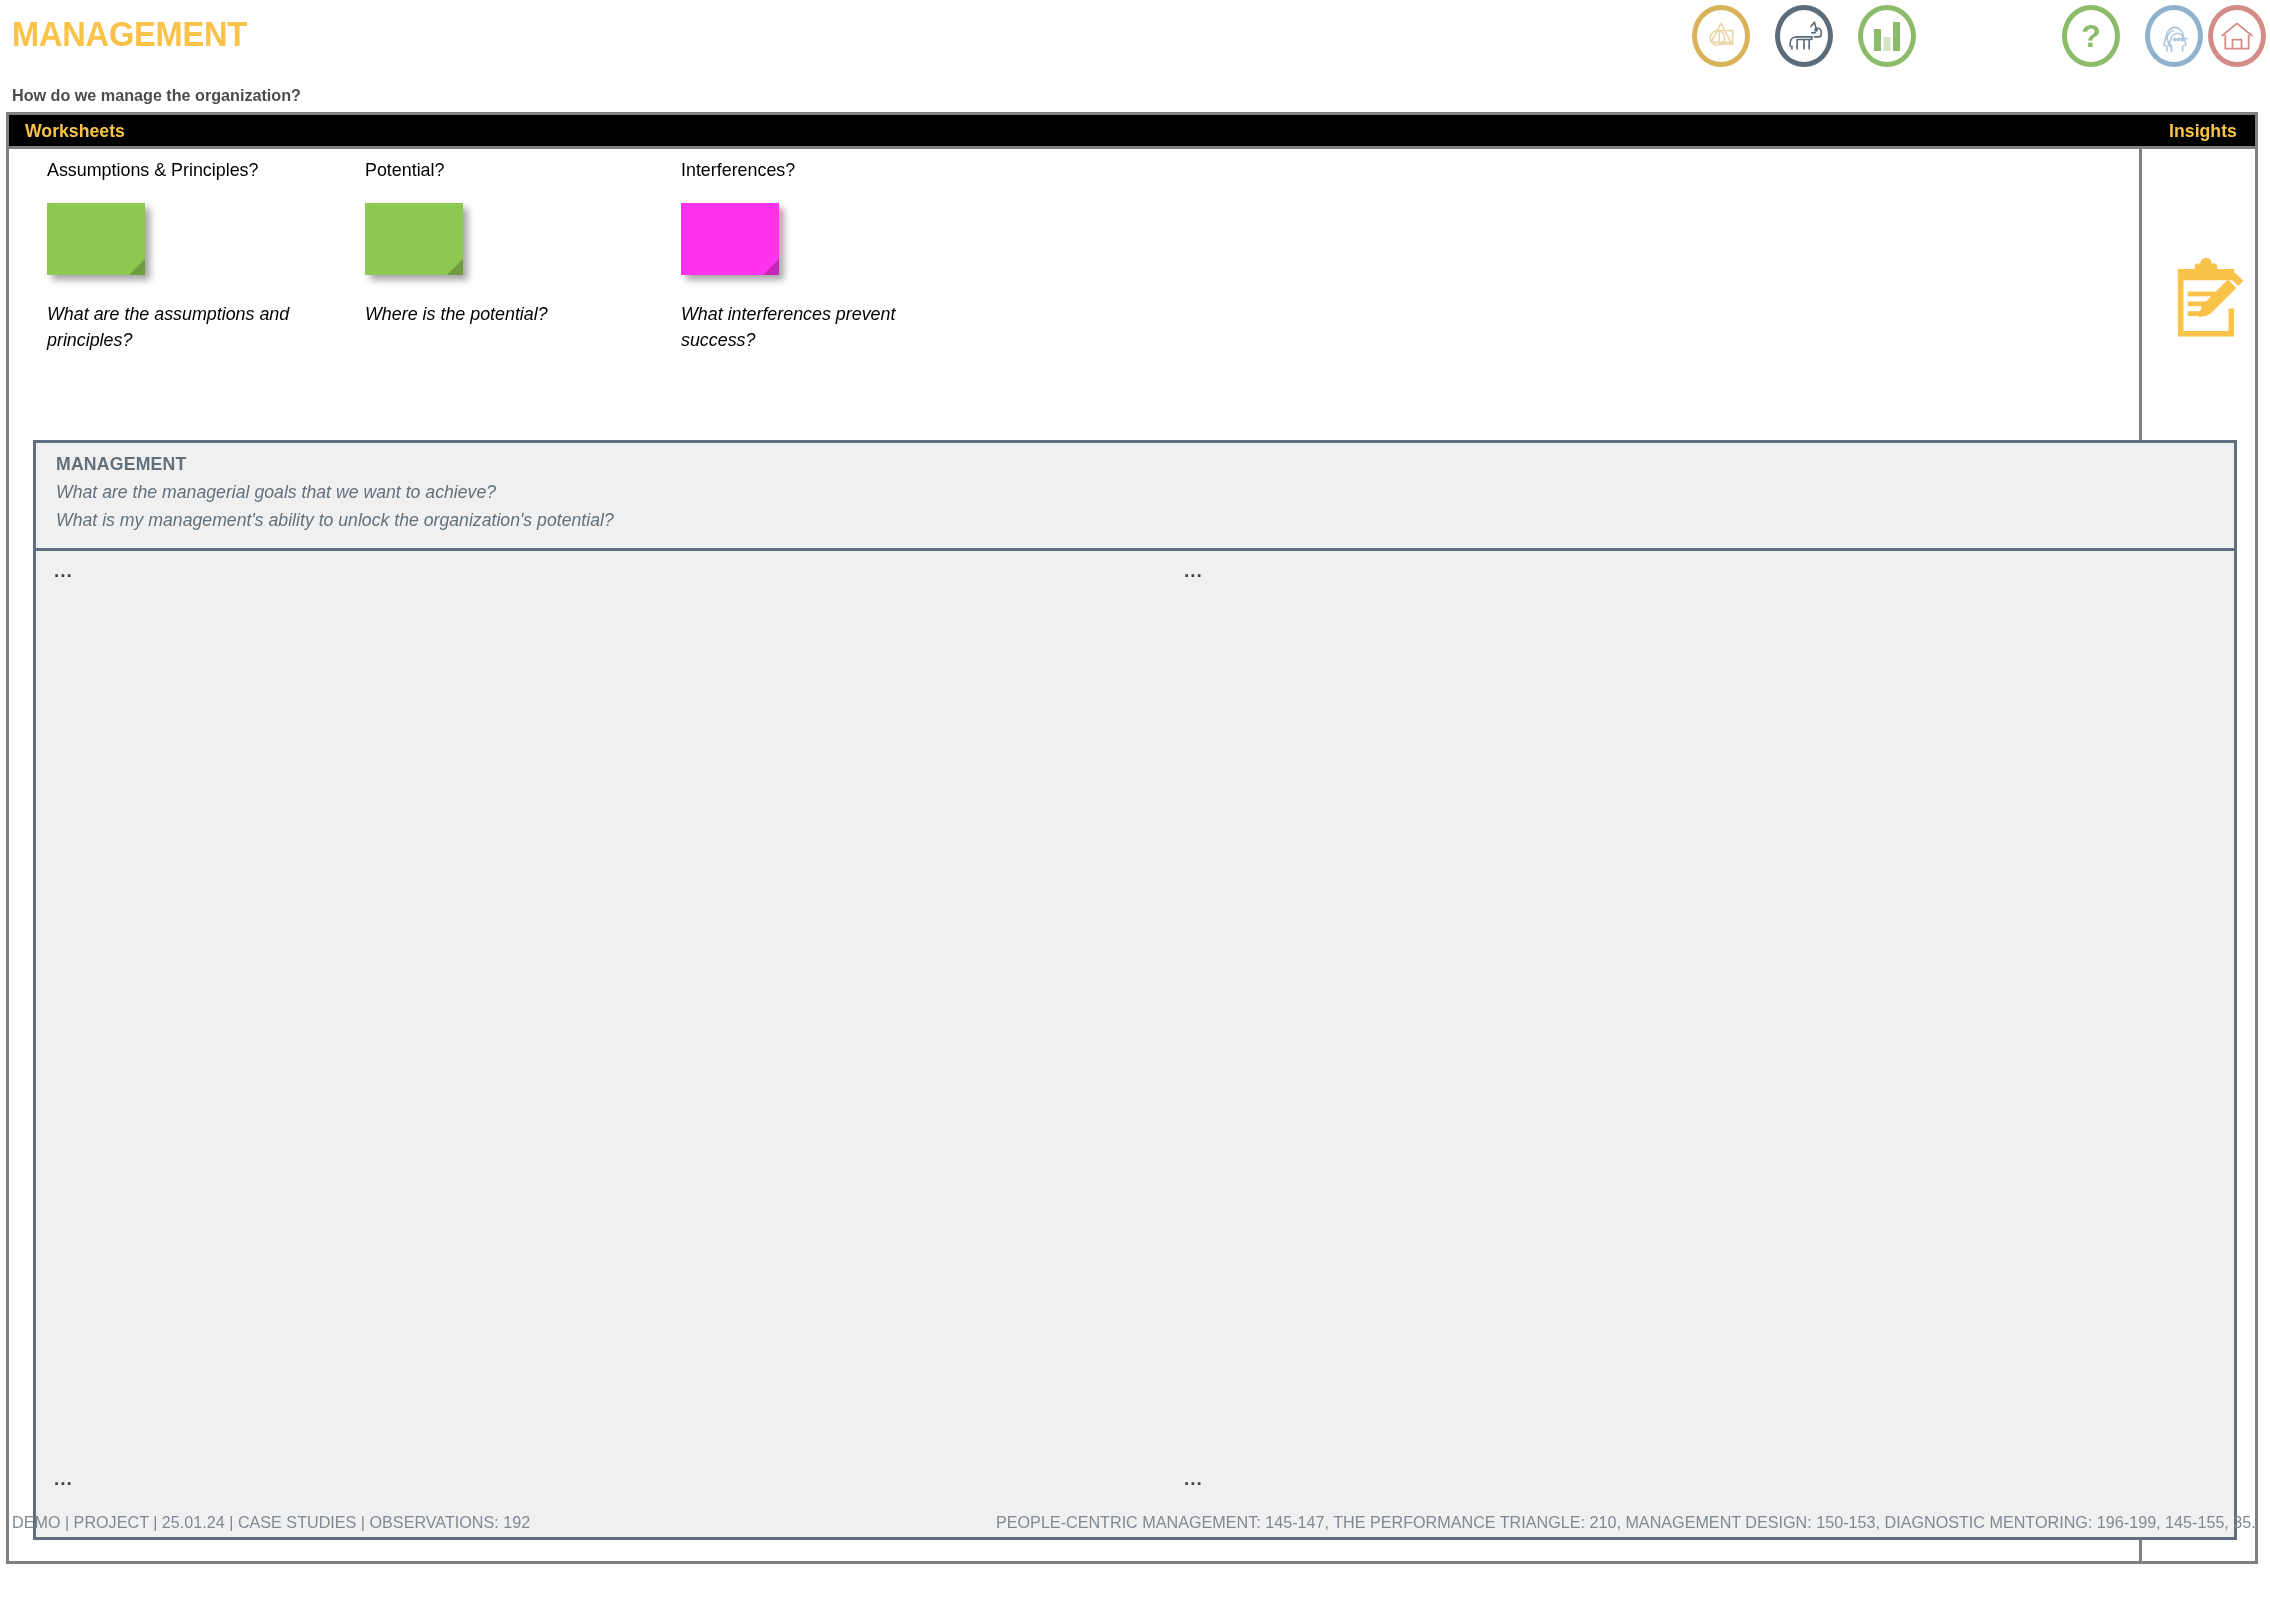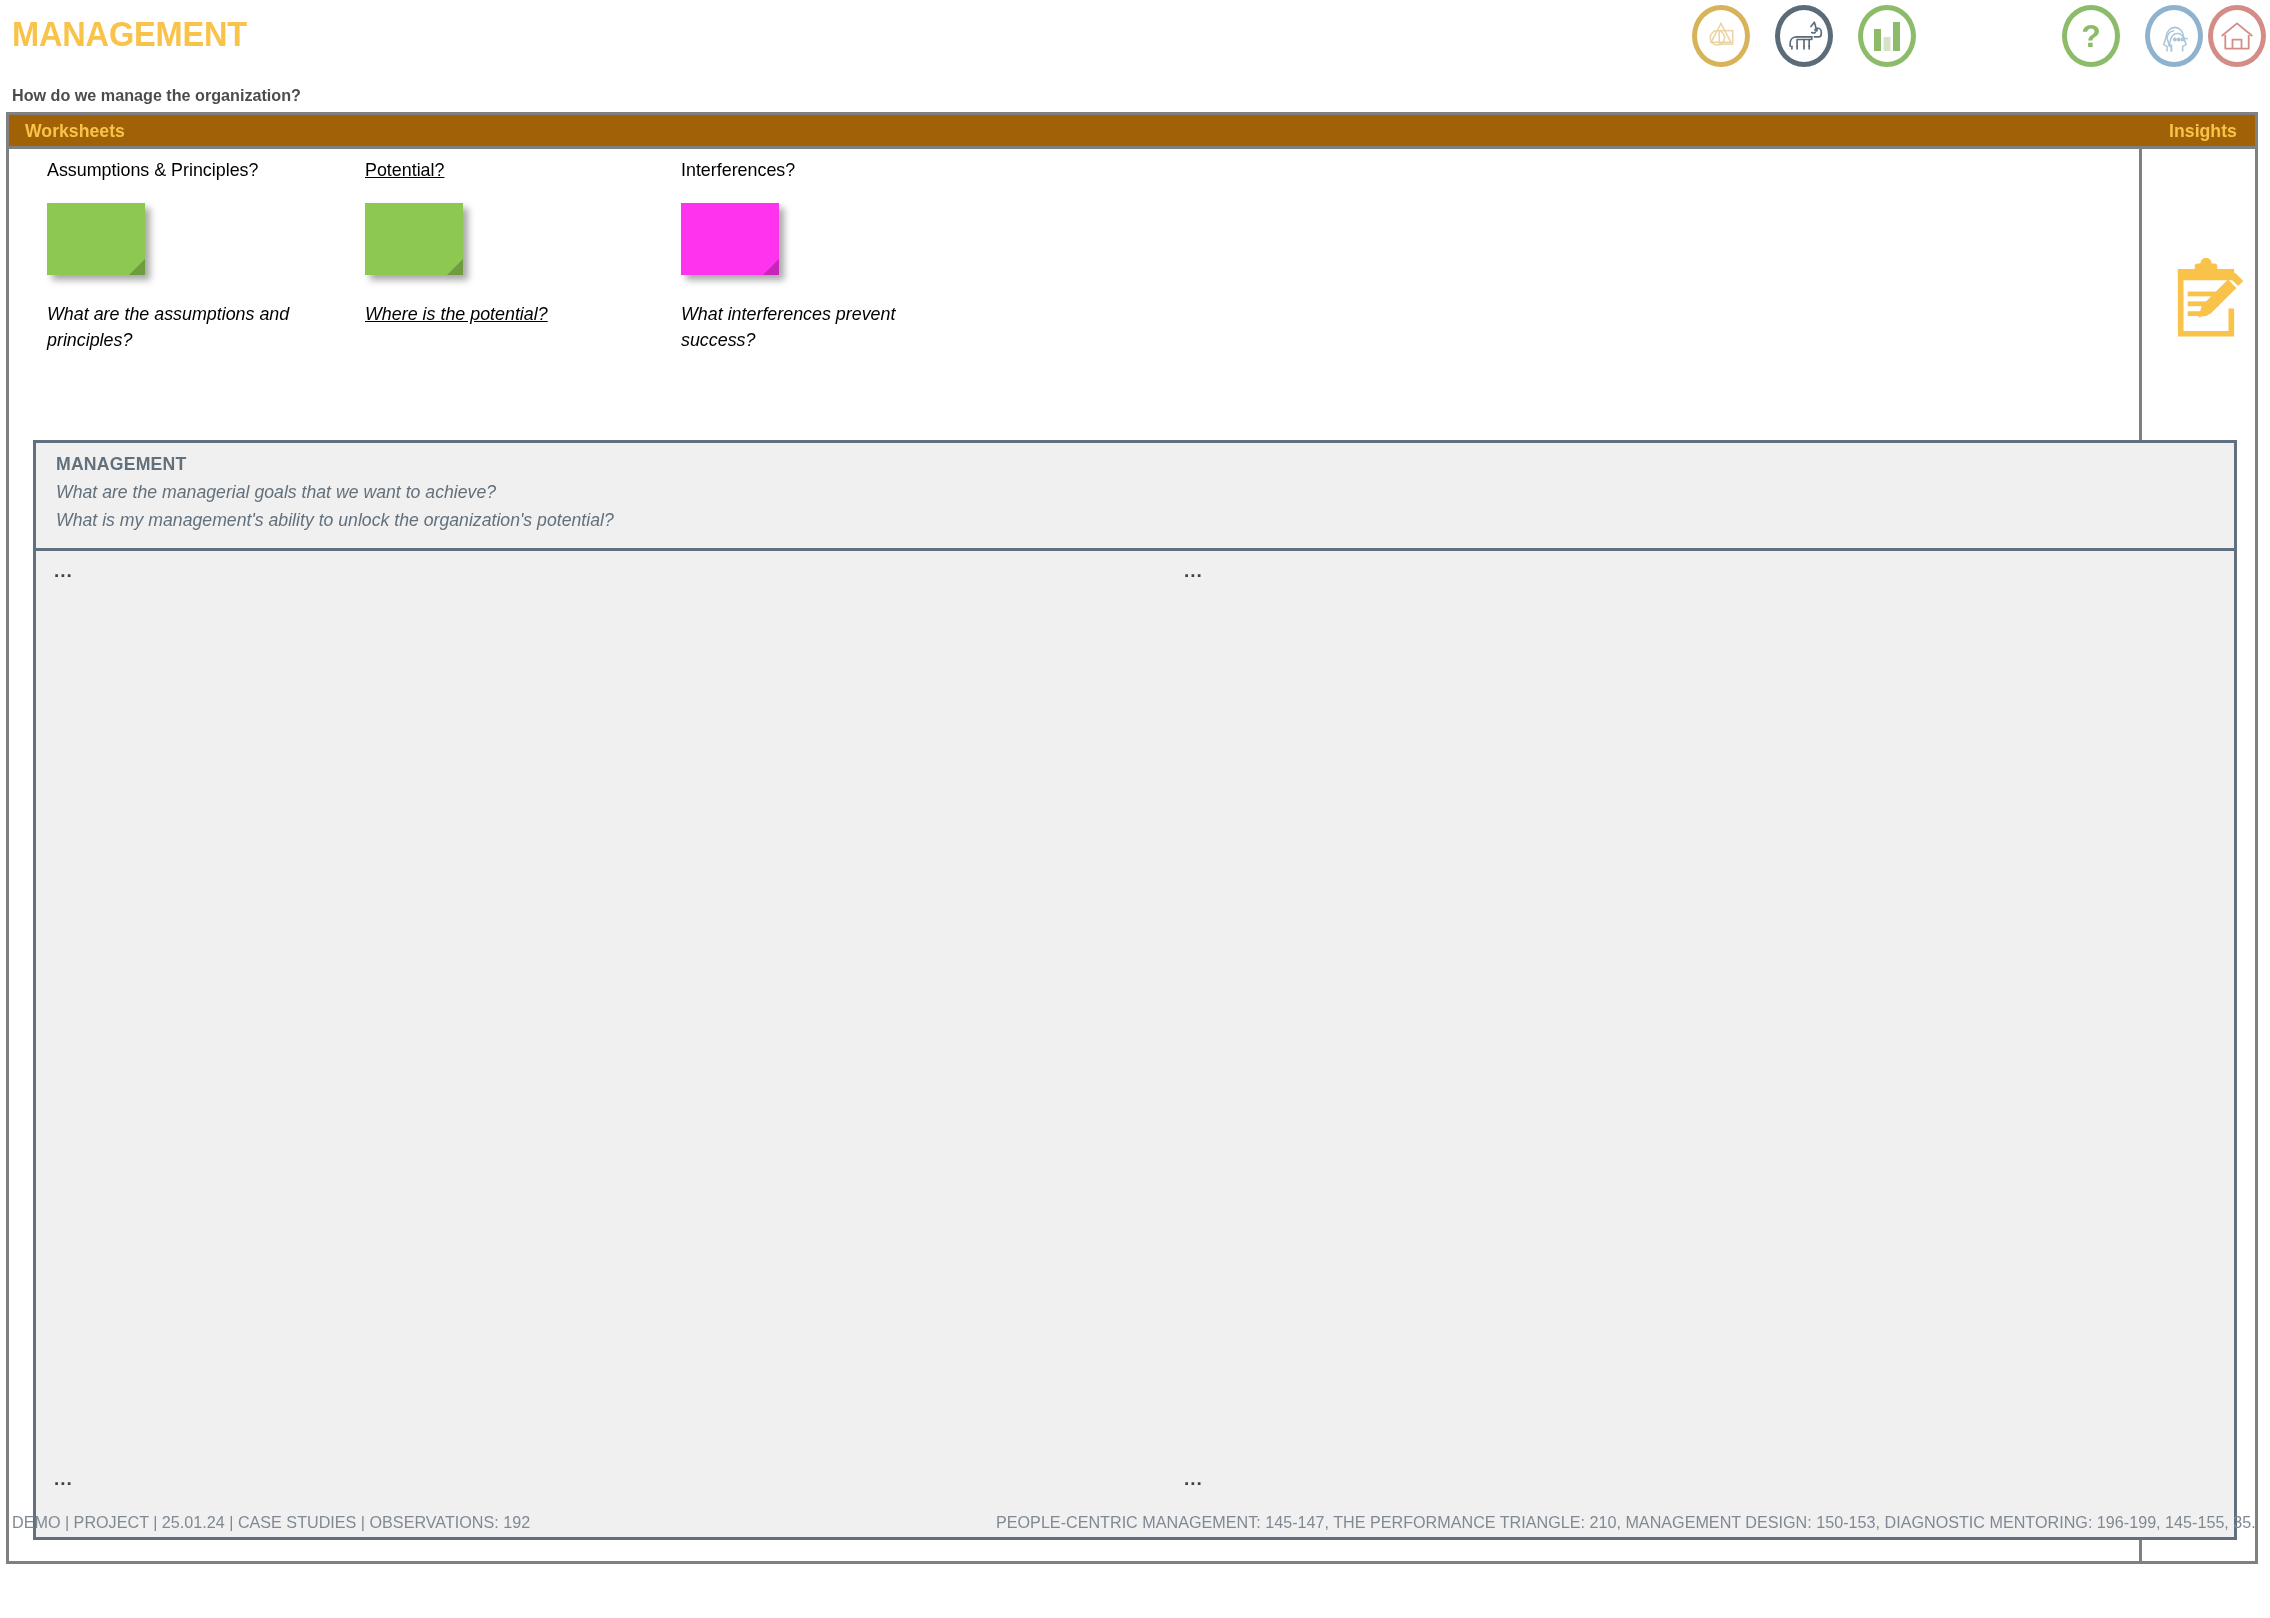--- a/index.html
+++ b/index.html
@@ -75,21 +75,21 @@
     box-sizing: border-box;
     background: #ffffff;
   }
 
   
   .bar {
     position: absolute;
     left: 0; top: 0;
     width: 100%;
     height: 34px;
-    background: #a16207;
+    background: #000000;
     border-bottom: 3px solid #808080;
     box-sizing: border-box;
     text-decoration: underline;
   }
   .bar-left {
     position: absolute;
     left: 16px; top: 5px;
     font-size: 19px;
     font-weight: bold;
     color: #F9C249;
@@ -319,21 +319,21 @@
   </div>
 
   <div class="col-divider"></div>
 
   <div class="cards" id="cards">
       <div class="card" style="left: 38px; top: 10px; width: 300px;">
         <div class="card-title">Assumptions &amp; Principles?</div>
         <div class="note" style="background: rgb(141, 200, 80);"></div>
         <div class="card-caption" style="width: 290px;">What are the assumptions and principles?</div>
       </div>
-      <div class="card" style="left: 356px; top: 10px; width: 300px; text-decoration: underline;">
+      <div class="card" style="left: 356px; top: 10px; width: 300px;">
         <div class="card-title">Potential?</div>
         <div class="note" style="background: rgb(141, 200, 80);"></div>
         <div class="card-caption" style="width: 290px;">Where is the potential?</div>
       </div>
       <div class="card" style="left: 672px; top: 10px; width: 280px;">
         <div class="card-title">Interferences?</div>
         <div class="note" style="background: rgb(255, 51, 238);"></div>
         <div class="card-caption" style="width: 270px;">What interferences prevent success?</div>
       </div>
     </div>

